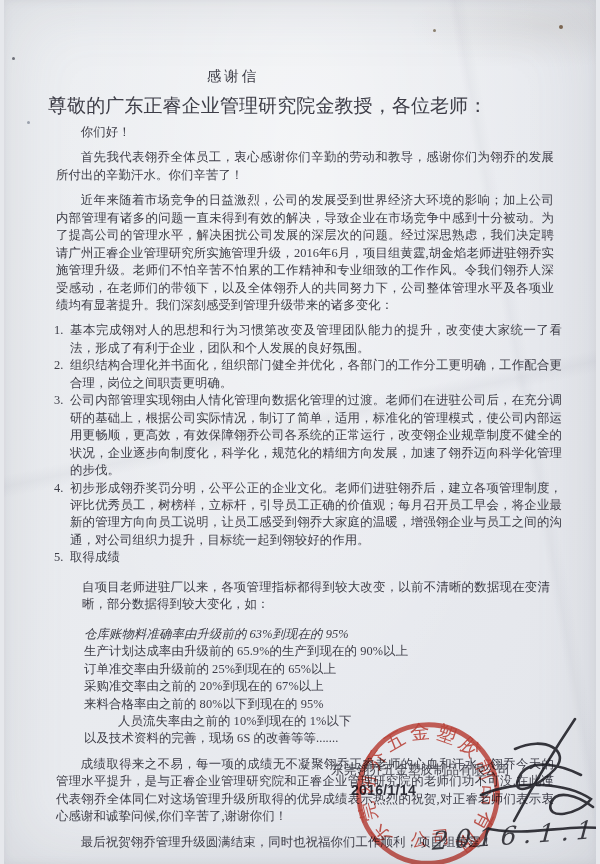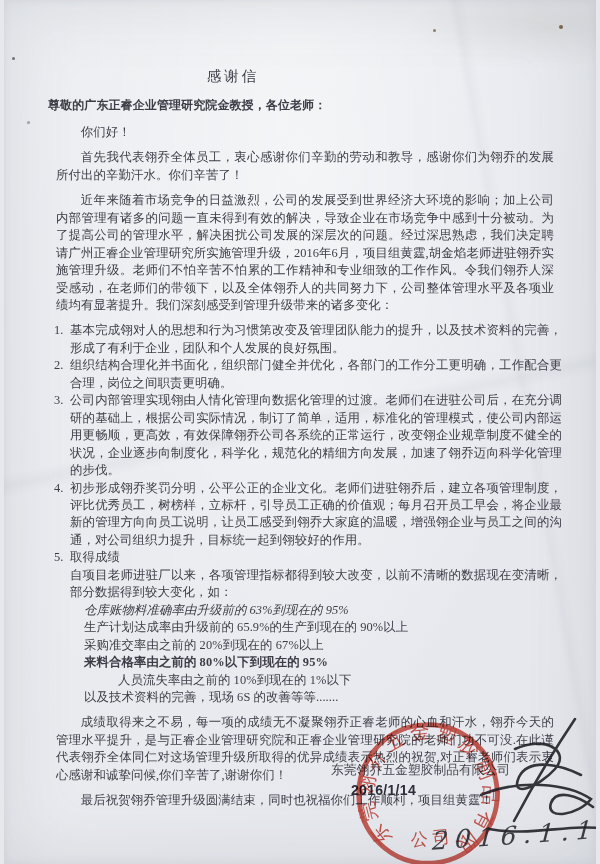--- a/index.html
+++ b/index.html
@@ -17,28 +17,28 @@
   }
   .texture{position:absolute;inset:0;pointer-events:none;
     background:
       linear-gradient(168deg, rgba(0,0,0,0) 48%, rgba(130,135,150,.07) 49.2%, rgba(0,0,0,0) 50.4%),
       linear-gradient(80deg, rgba(0,0,0,0) 80%, rgba(130,135,150,.06) 81%, rgba(0,0,0,0) 82.5%),
       radial-gradient(ellipse 200px 60px at 92% 3%, rgba(120,110,95,.10), rgba(0,0,0,0) 70%);
   }
   .speck{position:absolute;border-radius:50%;pointer-events:none;}
   .content{position:absolute;left:44px;top:68px;width:514px;font-size:12.4px;line-height:17.45px;letter-spacing:.1px;}
   .title{text-align:center;font-size:14.5px;letter-spacing:3px;margin:0 0 12px 0;font-weight:normal;transform:translateX(-72px);}
-  .salutation{margin:8px 0 9px 0;font-size:12px;font-weight:bold;}
+  .salutation{margin:8px 0 9px 0;font-size:19px;}
   p.body{margin:8px;text-align:justify;}
   .indent{text-indent:2em;}
   ol.points{margin:0;padding:0 0 0 6px;list-style:none;}
   ol.points li{display:flex;}
   .num{width:16px;flex:0 0 16px;}
   .itext{flex:1;text-align:justify;}
-  .sub{margin:0;}
+  .sub{margin:12px;}
   .metrics{margin:0 0 0 14px;}
   .metric{white-space:nowrap;}
   .closing1{margin-top:5px;}
   .closing2{margin-top:13px;}
   .signoff{position:absolute;left:327px;top:762px;z-index:1;font-size:12.8px;color:#45454f;}
   .signoff .date{font-family:"Liberation Sans","DejaVu Sans",sans-serif;font-weight:bold;font-size:14px;color:#2e2e38;margin:3px 0 0 20px;letter-spacing:.3px;}
   .stamp{position:absolute;left:349px;top:719px;width:150px;height:150px;z-index:2;
     mix-blend-mode:multiply;opacity:.92;transform:rotate(-6deg);pointer-events:none;}
   .sig{position:absolute;left:455px;top:715px;width:150px;height:130px;z-index:3;pointer-events:none;}
   .hand-date{position:absolute;left:428px;top:820px;z-index:3;
@@ -60,21 +60,21 @@
   <div class="content">
     <h1 class="title">感谢信</h1>
     <div class="salutation">尊敬的广东正睿企业管理研究院金教授，各位老师：</div>
     <p class="body indent">你们好！</p>
     <p class="body indent">首先我代表翎乔全体员工，衷心感谢你们辛勤的劳动和教导，感谢你们为翎乔的发展所付出的辛勤汗水。你们辛苦了！</p>
     <p class="body indent">近年来随着市场竞争的日益激烈，公司的发展受到世界经济大环境的影响；加上公司内部管理有诸多的问题一直未得到有效的解决，导致企业在市场竞争中感到十分被动。为了提高公司的管理水平，解决困扰公司发展的深层次的问题。经过深思熟虑，我们决定聘请广州正睿企业管理研究所实施管理升级，2016年6月，项目组黄霆,胡金焰老师进驻翎乔实施管理升级。老师们不怕辛苦不怕累的工作精神和专业细致的工作作风。令我们翎乔人深受感动，在老师们的带领下，以及全体翎乔人的共同努力下，公司整体管理水平及各项业绩均有显著提升。我们深刻感受到管理升级带来的诸多变化：</p>
 
     <ol class="points">
       <li>
         <span class="num">1.</span>
-        <span class="itext">基本完成翎对人的思想和行为习惯第改变及管理团队能力的提升，以及技术资料的完善，形成了有利于企业，团队和个人发展的良好氛围。</span>
+        <span class="itext">基本完成翎对人的思想和行为习惯第改变及管理团队能力的提升，改变使大家统一了看法，形成了有利于企业，团队和个人发展的良好氛围。</span>
       </li>
       <li>
         <span class="num">2.</span>
         <span class="itext">组织结构合理化并书面化，组织部门健全并优化，各部门的工作分工更明确，工作配合更合理，岗位之间职责更明确。</span>
       </li>
       <li>
         <span class="num">3.</span>
         <span class="itext">公司内部管理实现翎由人情化管理向数据化管理的过渡。老师们在进驻公司后，在充分调研的基础上，根据公司实际情况，制订了简单，适用，标准化的管理模式，使公司内部运用更畅顺，更高效，有效保障翎乔公司各系统的正常运行，改变翎企业规章制度不健全的状况，企业逐步向制度化，科学化，规范化的精细方向发展，加速了翎乔迈向科学化管理的步伐。</span>
       </li>
       <li>
@@ -82,22 +82,23 @@
         <span class="itext">初步形成翎乔奖罚分明，公平公正的企业文化。老师们进驻翎乔后，建立各项管理制度，评比优秀员工，树榜样，立标杆，引导员工正确的价值观；每月召开员工早会，将企业最新的管理方向向员工说明，让员工感受到翎乔大家庭的温暖，增强翎企业与员工之间的沟通，对公司组织力提升，目标统一起到翎较好的作用。</span>
       </li>
       <li>
         <span class="num">5.</span>
         <span class="itext">
           <span>取得成绩</span>
           <span class="sub" style="display:block;">自项目老师进驻厂以来，各项管理指标都得到较大改变，以前不清晰的数据现在变清晰，部分数据得到较大变化，如：</span>
           <span class="metrics" style="display:block;">
             <span class="metric" style="display:block;font-style:italic;">仓库账物料准确率由升级前的 63%到现在的 95%</span>
             <span class="metric" style="display:block;">生产计划达成率由升级前的 65.9%的生产到现在的 90%以上</span>
+            <span class="metric" style="display:block;">订单准交率由升级前的 25%到现在的 65%以上</span>
             <span class="metric" style="display:block;">采购准交率由之前的 20%到现在的 67%以上</span>
-            <span class="metric" style="display:block;font-weight:bold;">来料合格率由之前的 80%以下到现在的 95%</span>
+            <span class="metric" style="display:block;">来料合格率由之前的 80%以下到现在的 95%</span>
             <span class="metric" style="display:block;margin-left:34px;">人员流失率由之前的 10%到现在的 1%以下</span>
             <span class="metric" style="display:block;">以及技术资料的完善，现场 6S 的改善等等.......</span>
           </span>
         </span>
       </li>
     </ol>
 
     <p class="body indent closing1">成绩取得来之不易，每一项的成绩无不凝聚翎乔正睿老师的心血和汗水，翎乔今天的管理水平提升，是与正睿企业管理研究院和正睿企业管理研究院的老师们功不可没.在此谨代表翎乔全体同仁对这场管理升级所取得的优异成绩表示热烈的祝贺,对正睿老师们表示衷心感谢和诚挚问候,你们辛苦了,谢谢你们！</p>
     <p class="body indent closing2">最后祝贺翎乔管理升级圆满结束，同时也祝福你们工作顺利，项目组黄霆！</p>
   </div>

